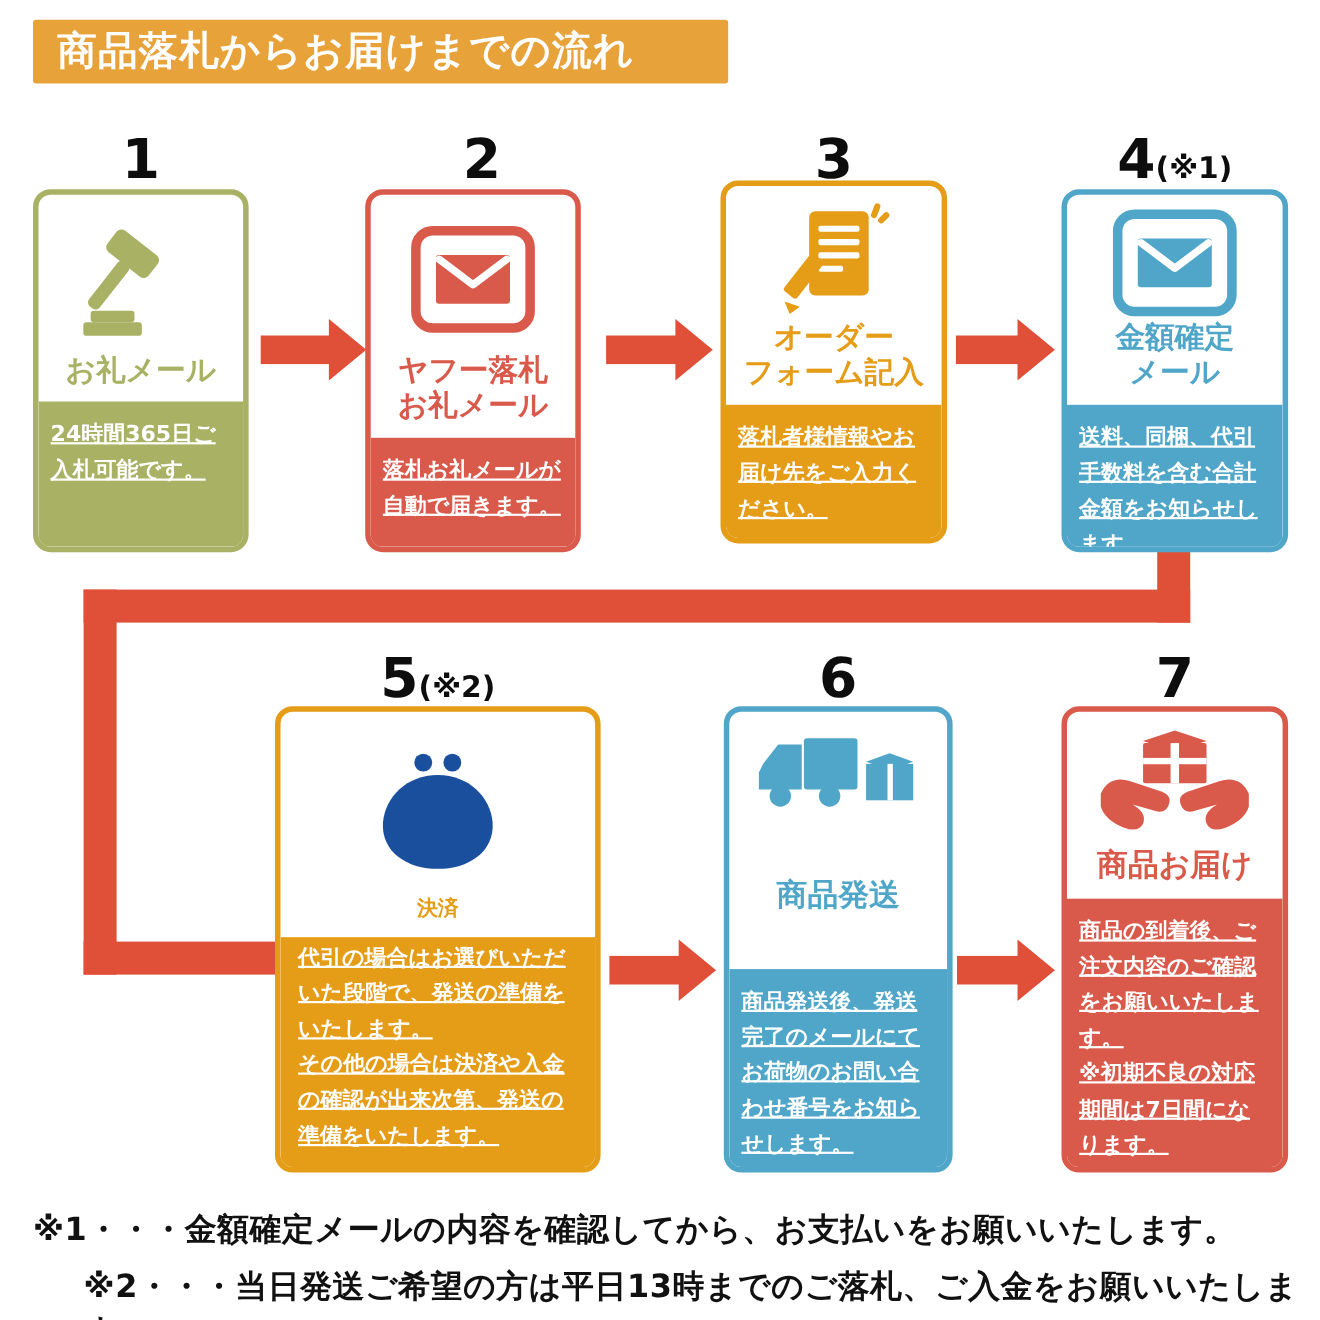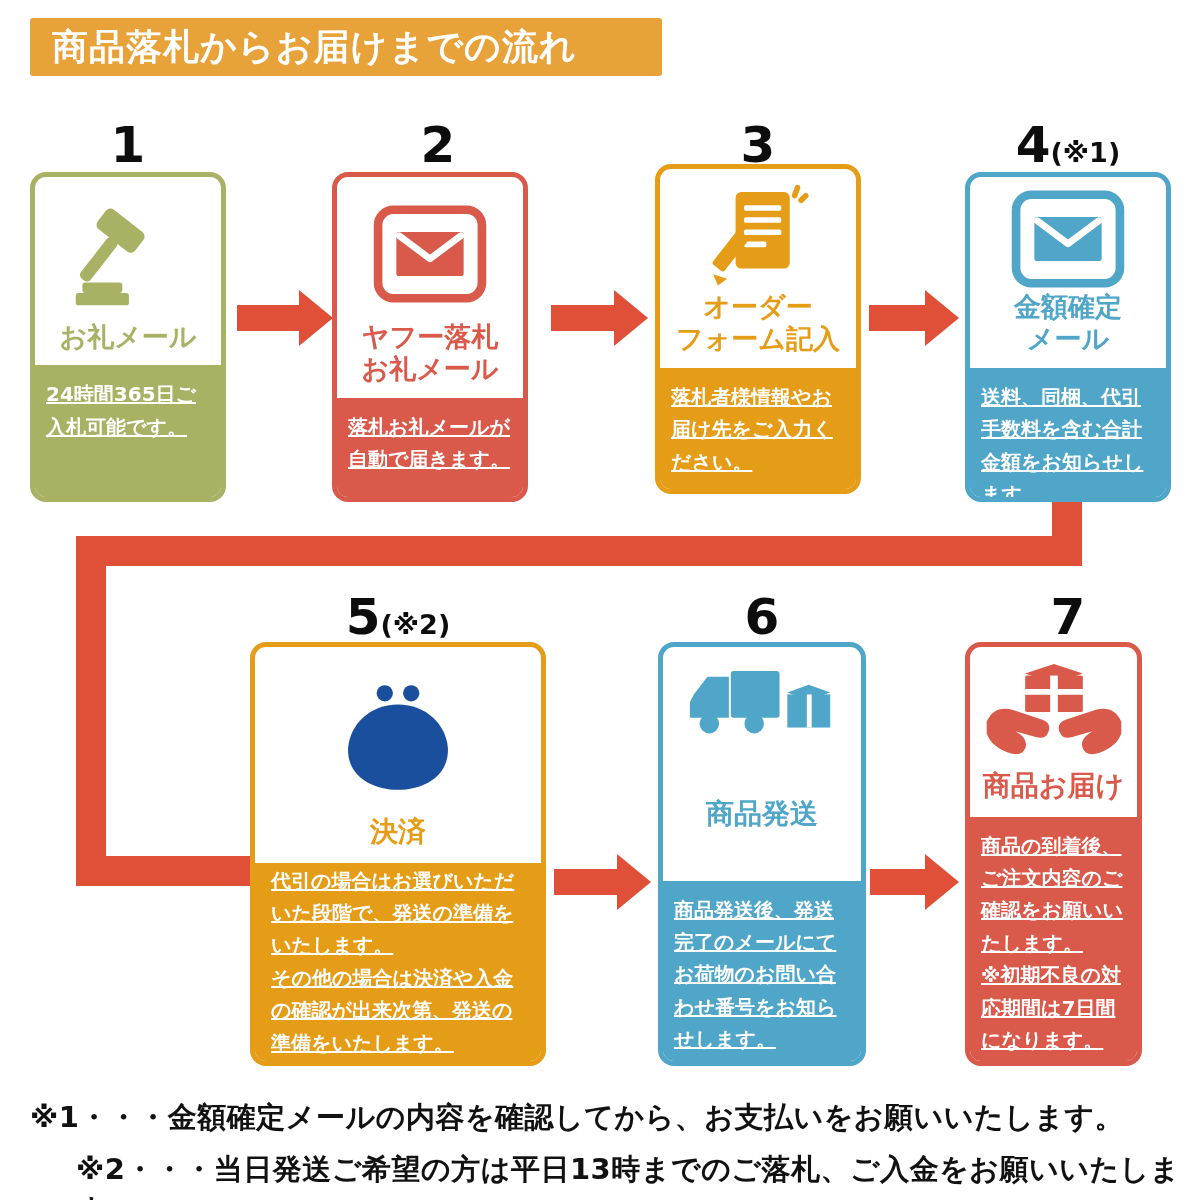--- a/index.html
+++ b/index.html
@@ -31,30 +31,30 @@
   .card .icon svg { display:block; }
   .card .title { text-align:center; color:var(--c); font-weight:bold; white-space:pre-line; line-height:1.2; }
   .card .body {
     flex:1; background:var(--c); color:#fff; font-weight:bold; white-space:pre-line;
     font-size:20px; line-height:1.62; padding:13px 11px; text-align:left;text-decoration:underline;
   }
   .row1 .icon { height:130px; margin-top:12px; }
   .row1 .title { font-size:27px; margin:2px 6px 12px; }
   .row2 .icon { height:152px; margin-top:14px; }
   .row2 .title { font-size:28px; margin:2px 6px 14px; }
-  .card5 .title { font-size:28px; }
+  .card5 .title { font-size:19px; }
   .card5 .body { padding:2px 16px; }
 
   .card1 { left:30px;  top:172px; width:196px; height:330px; }
   .card2 { left:332px; top:172px; width:196px; height:330px; }
   .card3 { left:655px; top:164px; width:206px; height:330px; }
   .card4 { left:965px; top:172px; width:206px; height:330px; }
   .card5 { left:250px; top:642px; width:296px; height:424px; }
   .card6 { left:658px; top:642px; width:208px; height:424px;gap:36px; }
-  .card7 { left:965px; top:642px; width:177px; height:424px;align-items:center; }
+  .card7 { left:965px; top:642px; width:206px; height:424px;align-items:center; }
 
   .arrow { position:absolute; height:56px; z-index:1; }
   .arrow .bar  { position:absolute; left:0; right:30px; top:15px; height:26px; background:var(--arrow,#E04F38); }
   .arrow .head { position:absolute; right:0; top:0; width:0; height:0;
                  border-top:28px solid transparent; border-bottom:28px solid transparent;
                  border-left:34px solid var(--arrow,#E04F38); }
   .arr1 { left:237px; top:290px; width:96px; }
   .arr2 { left:551px; top:290px; width:97px; }
   .arr3 { left:869px; top:290px; width:90px; }
   .arr4 { left:554px; top:854px; width:97px; }

